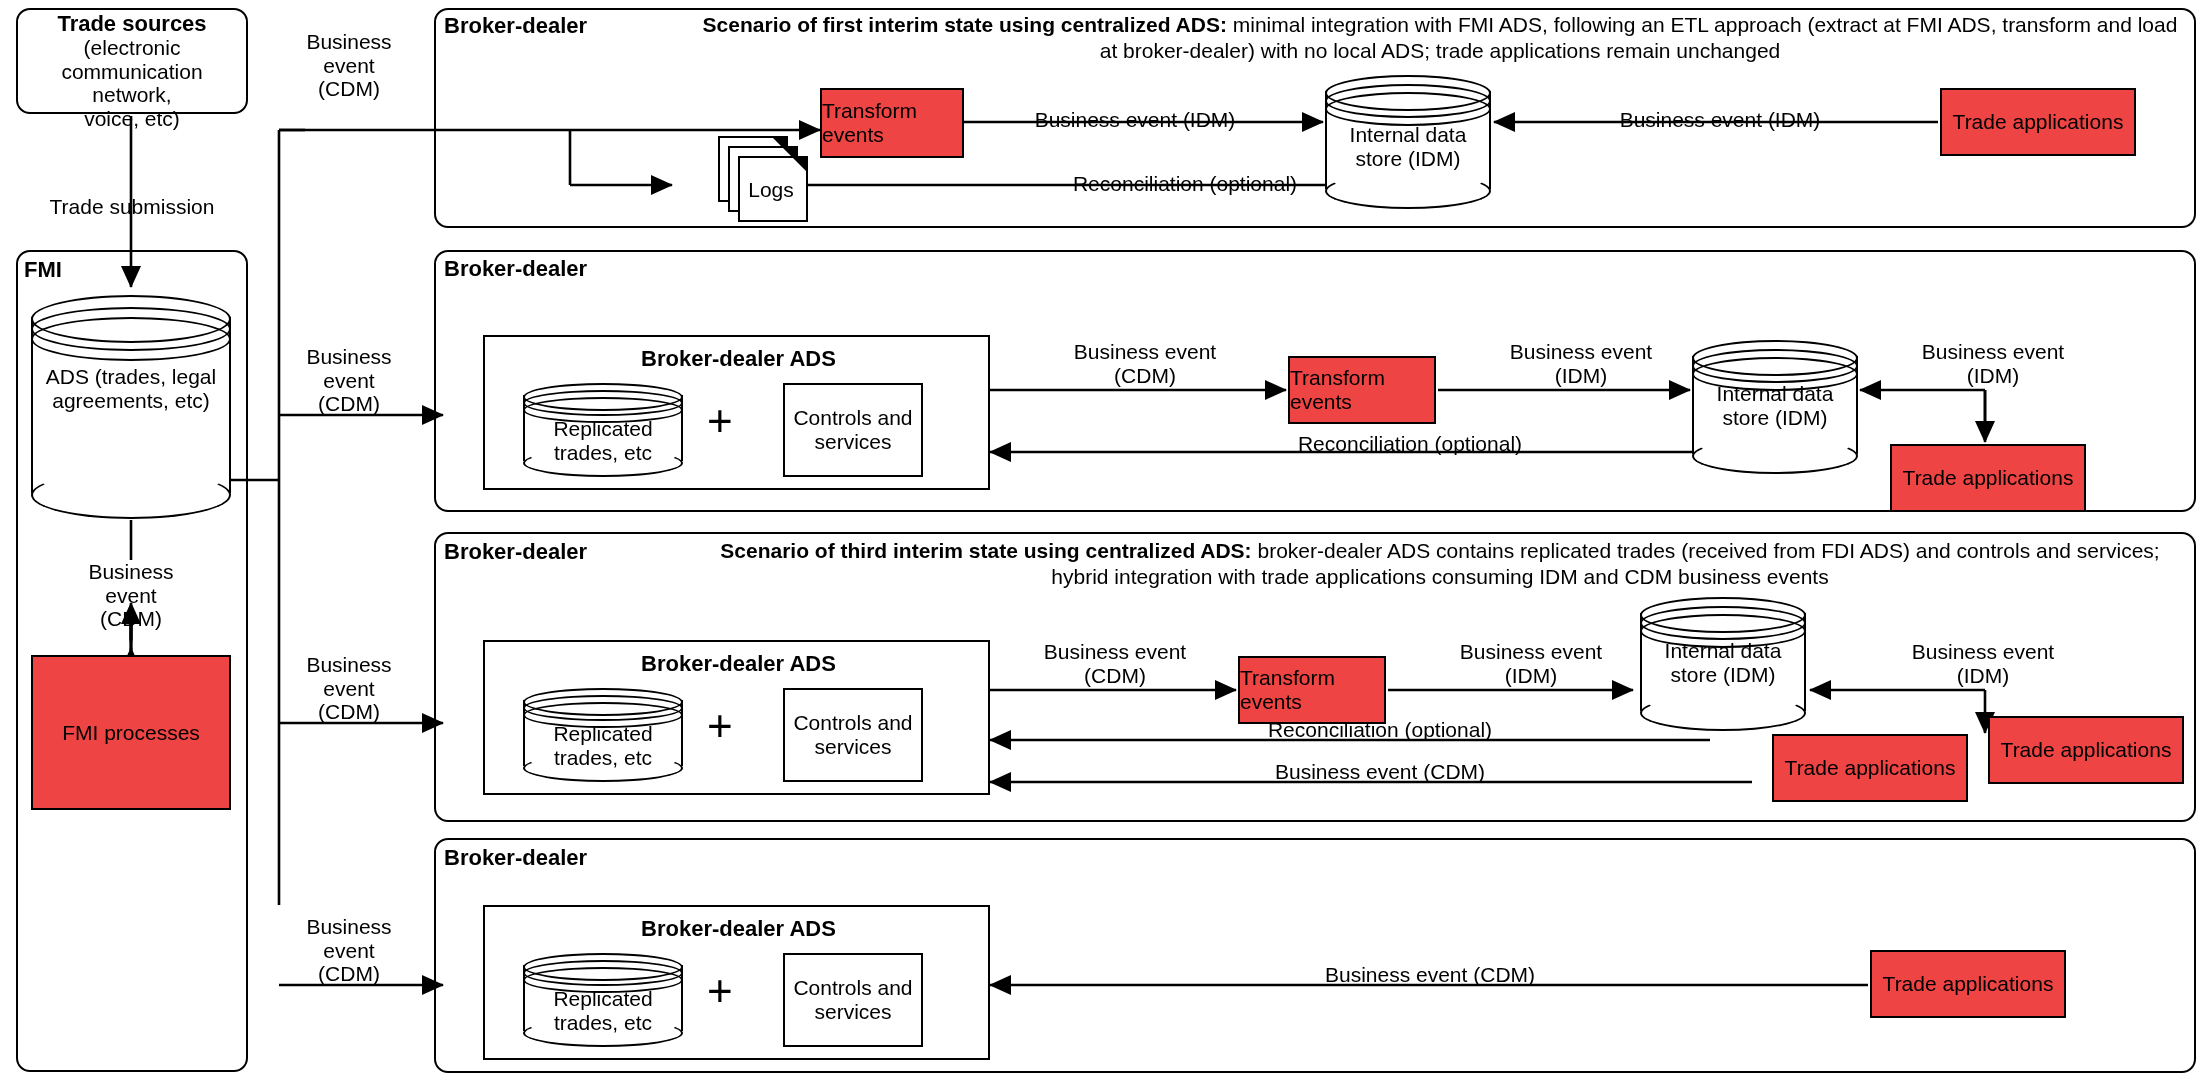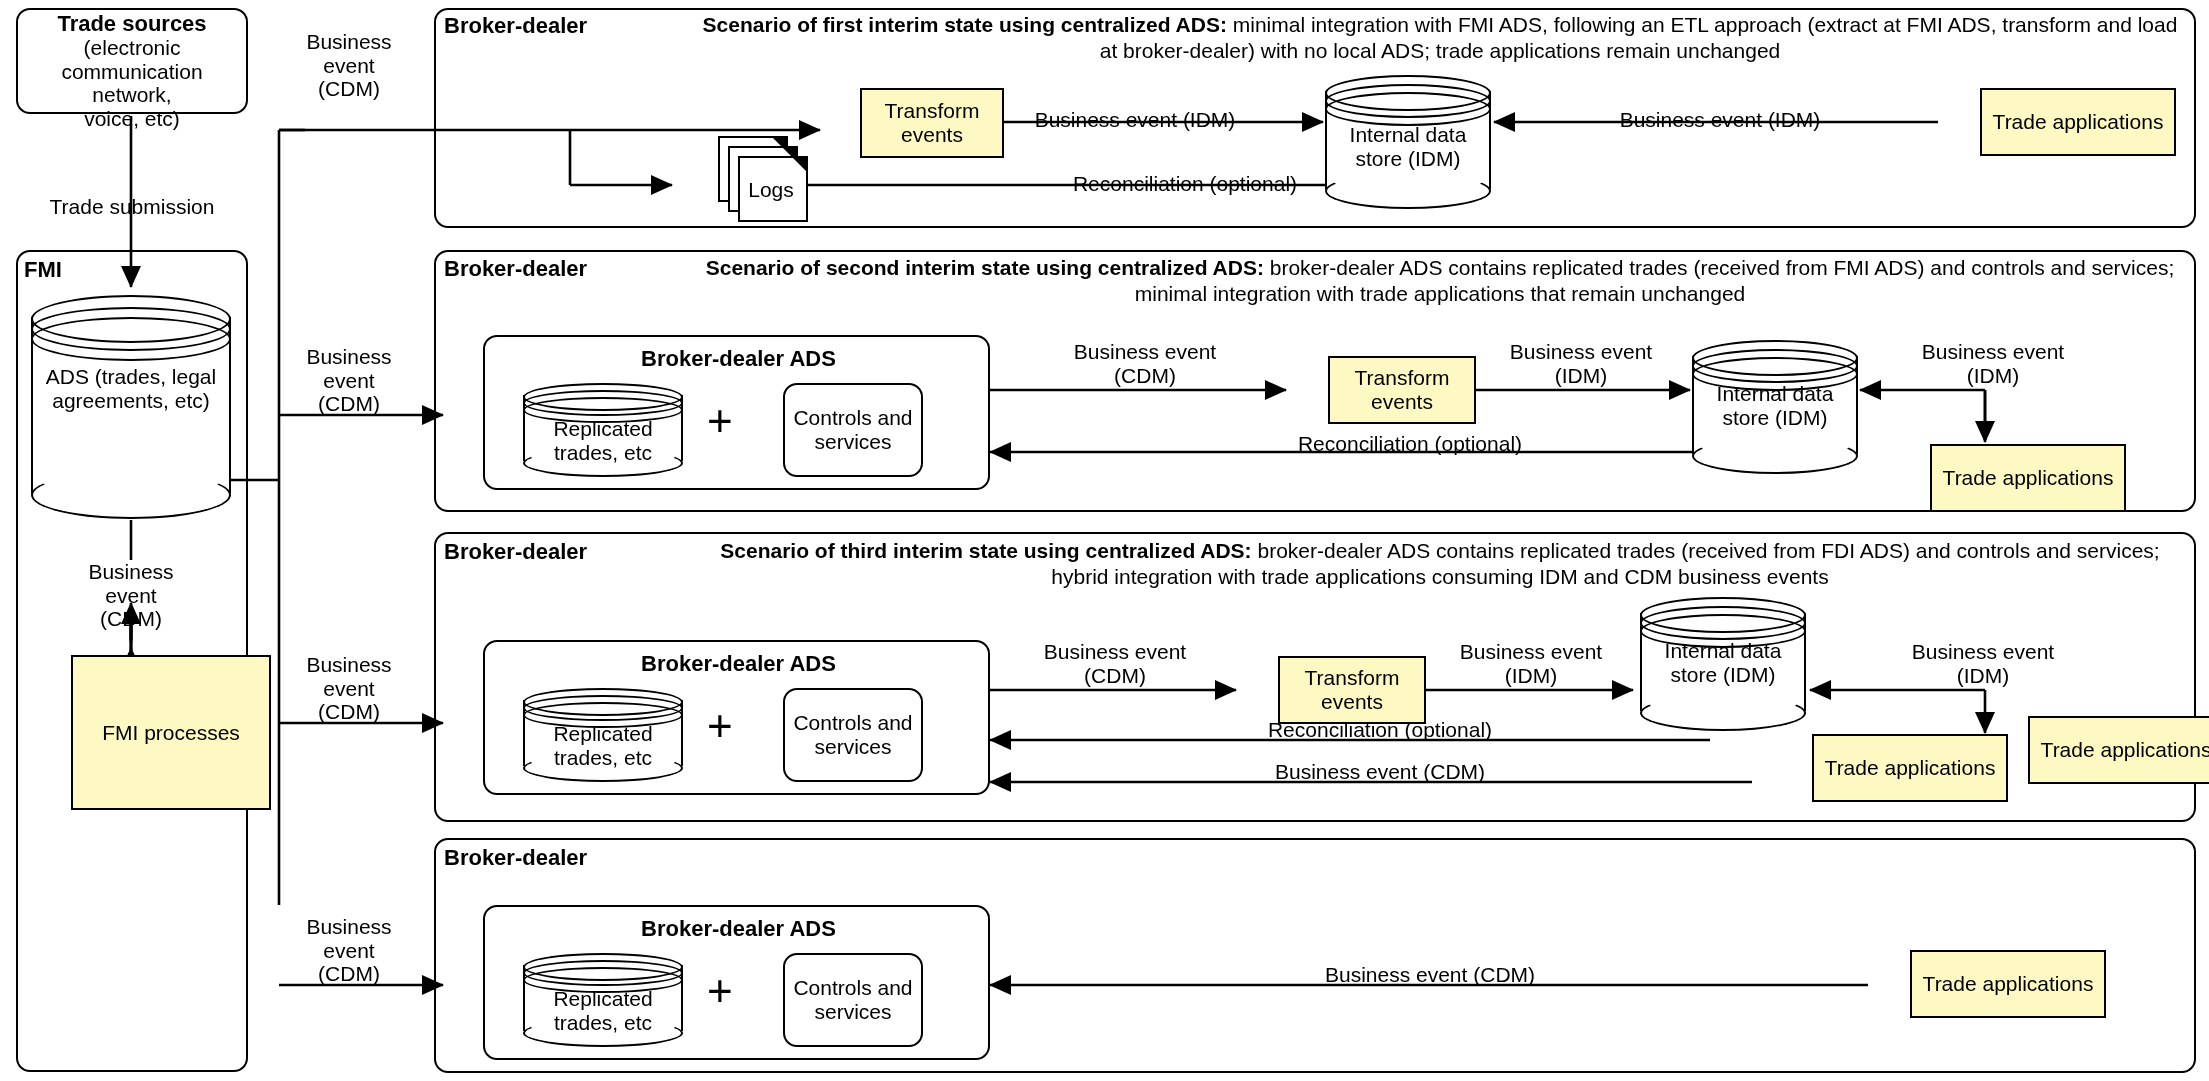--- a/index.html
+++ b/index.html
@@ -4,22 +4,22 @@
 <style>
   html,body{margin:0;padding:0;background:#fff;}
   body{width:2209px;height:1081px;position:relative;font-family:"Liberation Sans",sans-serif;color:#000;}
   #stage{position:absolute;left:0;top:0;width:2209px;height:1081px;overflow:hidden;}
   svg#wires{position:absolute;left:0;top:0;width:2209px;height:1081px;pointer-events:none;}
   .abs{position:absolute;box-sizing:border-box;}
   .txt{position:absolute;box-sizing:border-box;text-align:center;line-height:1.13;white-space:pre-line;}
 
   
   .panel{border:2.4px solid #000;border-radius:14px;background:transparent;}
-  .rect{border:2.4px solid #000;background:#fef9c3;display:flex;align-items:center;justify-content:center;text-align:center;line-height:1.13;margin-left:40px;}
-  .rrect{border:2.4px solid #000;border-radius:14px;background:#fff;display:flex;align-items:center;justify-content:center;text-align:center;line-height:1.13;}
+  .rect{border:2.4px solid #000;background:#ef4444;display:flex;align-items:center;justify-content:center;line-height:1.13;}
+  .rrect{border:2.4px solid #000;border-radius:0;background:#fff;display:flex;align-items:center;justify-content:center;text-align:center;line-height:1.13;}
 
   .lbl-bold{font-weight:bold;}
   .f21{font-size:21px;}
   .f22{font-size:22px;}
 
   
   .cyl{position:absolute;}
   .cyl .body{position:absolute;left:0;right:0;border-left:2.4px solid #000;border-right:2.4px solid #000;background:#fff;}
   .cyl .ell{position:absolute;left:0;right:0;border:2.4px solid #000;border-radius:50%;background:#fff;}
   .cyl .lbl{position:absolute;left:0;right:0;text-align:center;line-height:1.13;}
@@ -171,23 +171,20 @@
 (IDM)</div>
   </div>
 
   <div class="txt f21" style="left:1520px;top:108px;width:400px;">Business event (IDM)</div>
 
   <div class="rect abs f21" style="left:1940px;top:88px;width:196px;height:68px;">Trade
 applications</div>
 
   <div class="panel abs" style="left:434px;top:250px;width:1762px;height:262px;"></div>
   <div class="txt f22 lbl-bold" style="left:444px;top:257px;width:240px;text-align:left;">Broker-dealer</div>
-  <div class="abs f21" style="left:700px;top:255px;width:1480px;text-align:center;line-height:1.22;">
-    <span class="lbl-bold">Scenario of second interim state using centralized ADS:</span><span> broker-dealer ADS contains replicated trades (received from FMI ADS) and controls and services; minimal integration with trade applications that remain unchanged</span>
-  </div>
 
   <div class="rrect abs" style="left:483px;top:335px;width:507px;height:155px;display:block;">
     <div class="abs f22 lbl-bold" style="left:0;top:10px;width:507px;text-align:center;">Broker-dealer ADS</div>
     <div class="cyl" style="left:38px;top:46px;width:160px;height:94px;">
       <div class="body" style="top:12px;height:66px;"></div>
       <div class="ell" style="top:0px;height:24px;"></div>
       <div class="ell" style="top:7px;height:22px;background:transparent;"></div>
       <div class="ell" style="top:14px;height:22px;background:transparent;"></div>
       <div class="ell" style="top:66px;height:24px;border-top-color:transparent;background:transparent;"></div>
       <div class="lbl f21" style="top:34px;">Replicated

